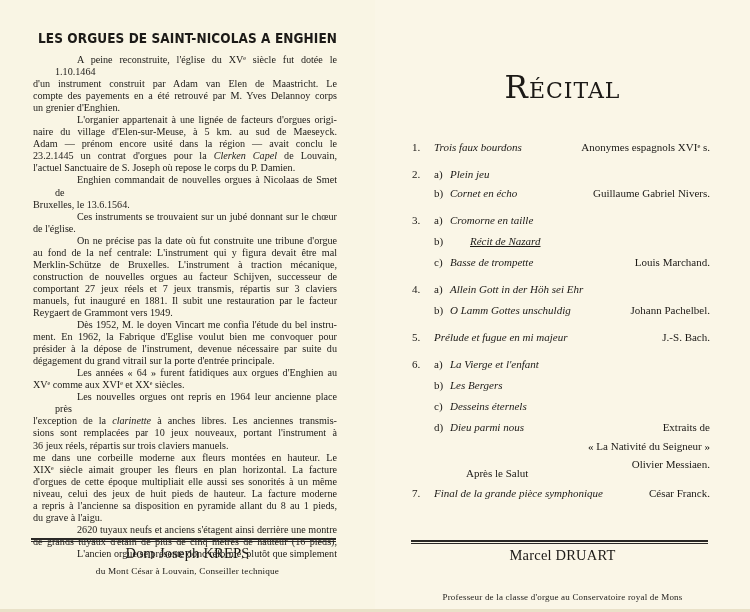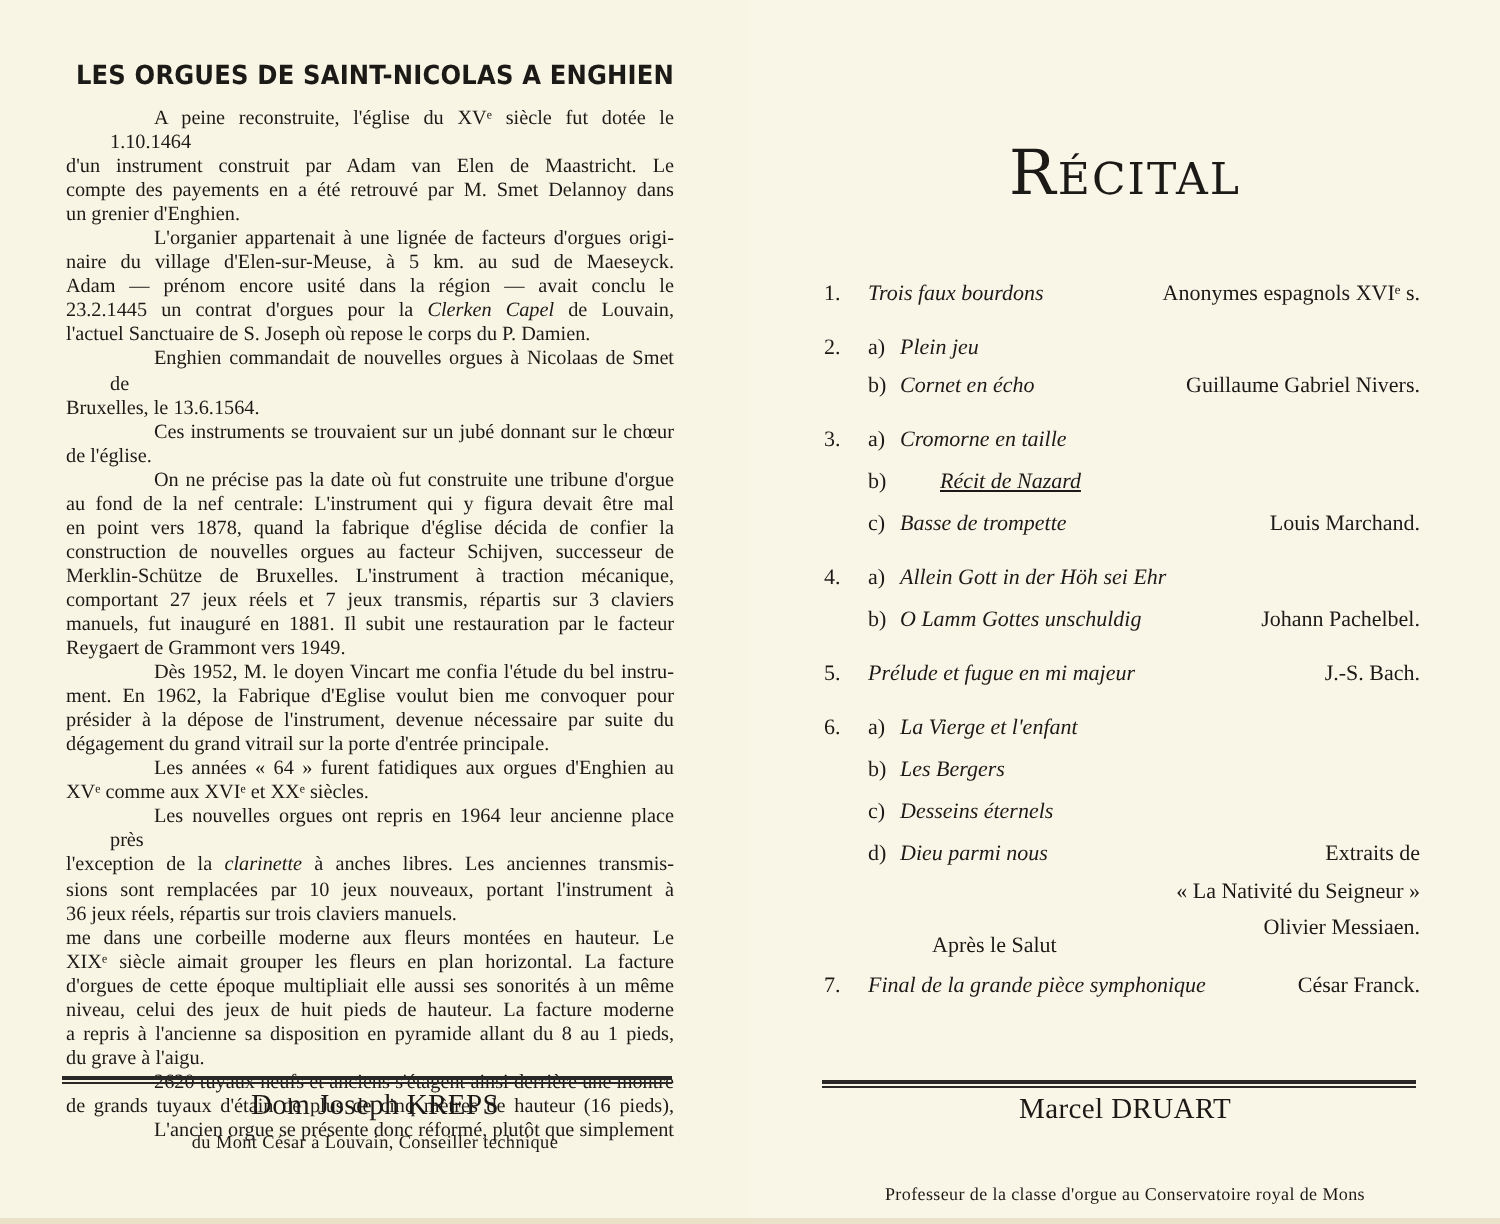--- a/index.html
+++ b/index.html
@@ -63,36 +63,35 @@
 
 <div class="page-left"></div>
 <div class="page-right"></div>
 <div class="bottom-edge"></div>
 
 <div class="left-title">LES ORGUES DE SAINT-NICOLAS A ENGHIEN</div>
 
 <div class="article" id="article">
     <span class="line ind" style="padding-left: 22px;">A peine reconstruite, l'église du XVᵉ siècle fut dotée le 1.10.1464</span>
     <span class="line">d'un instrument construit par Adam van Elen de Maastricht. Le</span>
-    <span class="line">compte des payements en a été retrouvé par M. Smet Delannoy dans</span>
+    <span class="line">compte des payements en a été retrouvé par M. Yves Delannoy corps</span>
     <span class="line last">un grenier d'Enghien.</span>
     <span class="line ind" style="padding-left: 22px;">L'organier appartenait à une lignée de facteurs d'orgues origi-</span>
     <span class="line">naire du village d'Elen-sur-Meuse, à 5 km. au sud de Maeseyck.</span>
     <span class="line">Adam — prénom encore usité dans la région — avait conclu le</span>
     <span class="line">23.2.1445 un contrat d'orgues pour la <i>Clerken Capel</i> de Louvain,</span>
     <span class="line last">l'actuel Sanctuaire de S. Joseph où repose le corps du P. Damien.</span>
     <span class="line ind" style="padding-left: 22px;">Enghien commandait de nouvelles orgues à Nicolaas de Smet de</span>
     <span class="line last">Bruxelles, le 13.6.1564.</span>
     <span class="line ind" style="padding-left: 22px;">Ces instruments se trouvaient sur un jubé donnant sur le chœur</span>
     <span class="line last">de l'église.</span>
     <span class="line ind" style="padding-left: 22px;">On ne précise pas la date où fut construite une tribune d'orgue</span>
     <span class="line">au fond de la nef centrale: L'instrument qui y figura devait être mal</span>
-    <span class="line">en point vers 1878, quand la fabrique d'église décida de confier la</span>
+    <span class="line">Merklin-Schütze de Bruxelles. L'instrument à traction mécanique,</span>
     <span class="line">construction de nouvelles orgues au facteur Schijven, successeur de</span>
-    <span class="line">Merklin-Schütze de Bruxelles. L'instrument à traction mécanique,</span>
     <span class="line">comportant 27 jeux réels et 7 jeux transmis, répartis sur 3 claviers</span>
     <span class="line">manuels, fut inauguré en 1881. Il subit une restauration par le facteur</span>
     <span class="line last">Reygaert de Grammont vers 1949.</span>
     <span class="line ind" style="padding-left: 22px;">Dès 1952, M. le doyen Vincart me confia l'étude du bel instru-</span>
     <span class="line">ment. En 1962, la Fabrique d'Eglise voulut bien me convoquer pour</span>
     <span class="line">présider à la dépose de l'instrument, devenue nécessaire par suite du</span>
     <span class="line last">dégagement du grand vitrail sur la porte d'entrée principale.</span>
     <span class="line ind" style="padding-left: 22px;">Les années « 64 » furent fatidiques aux orgues d'Enghien au</span>
     <span class="line last">XVᵉ comme aux XVIᵉ et XXᵉ siècles.</span>
     <span class="line ind" style="padding-left: 22px;">Les nouvelles orgues ont repris en 1964 leur ancienne place près</span>

